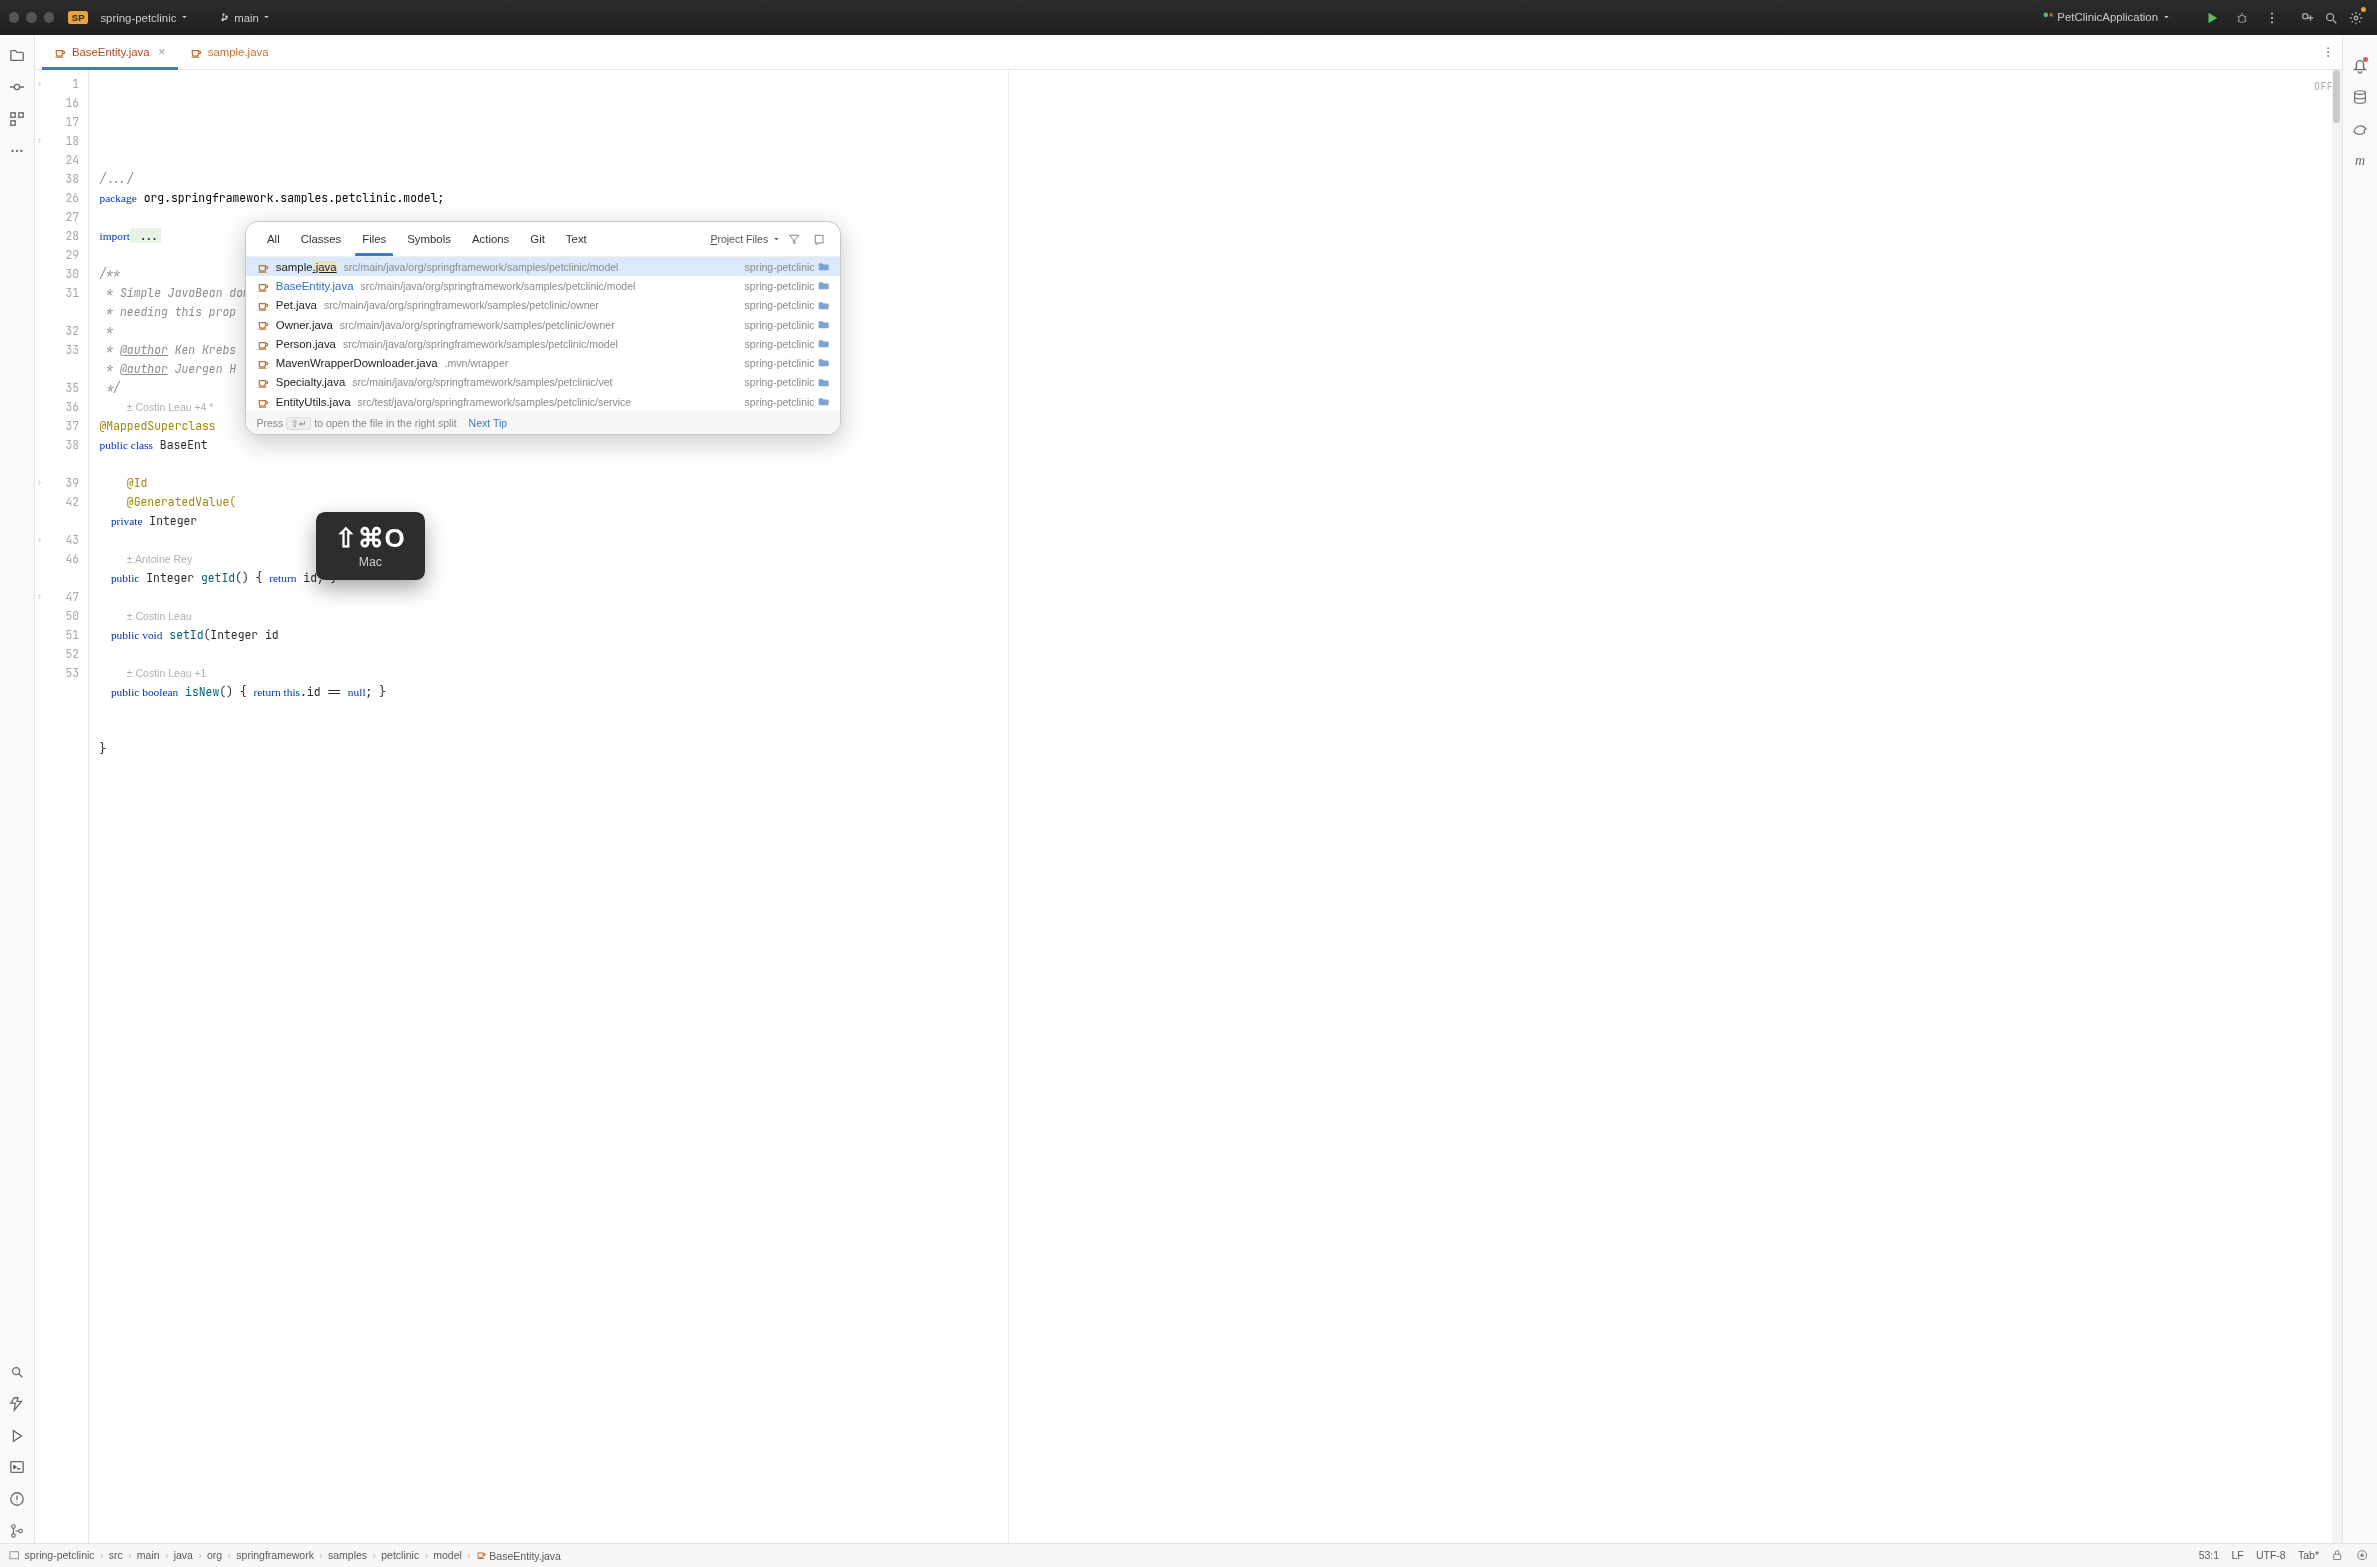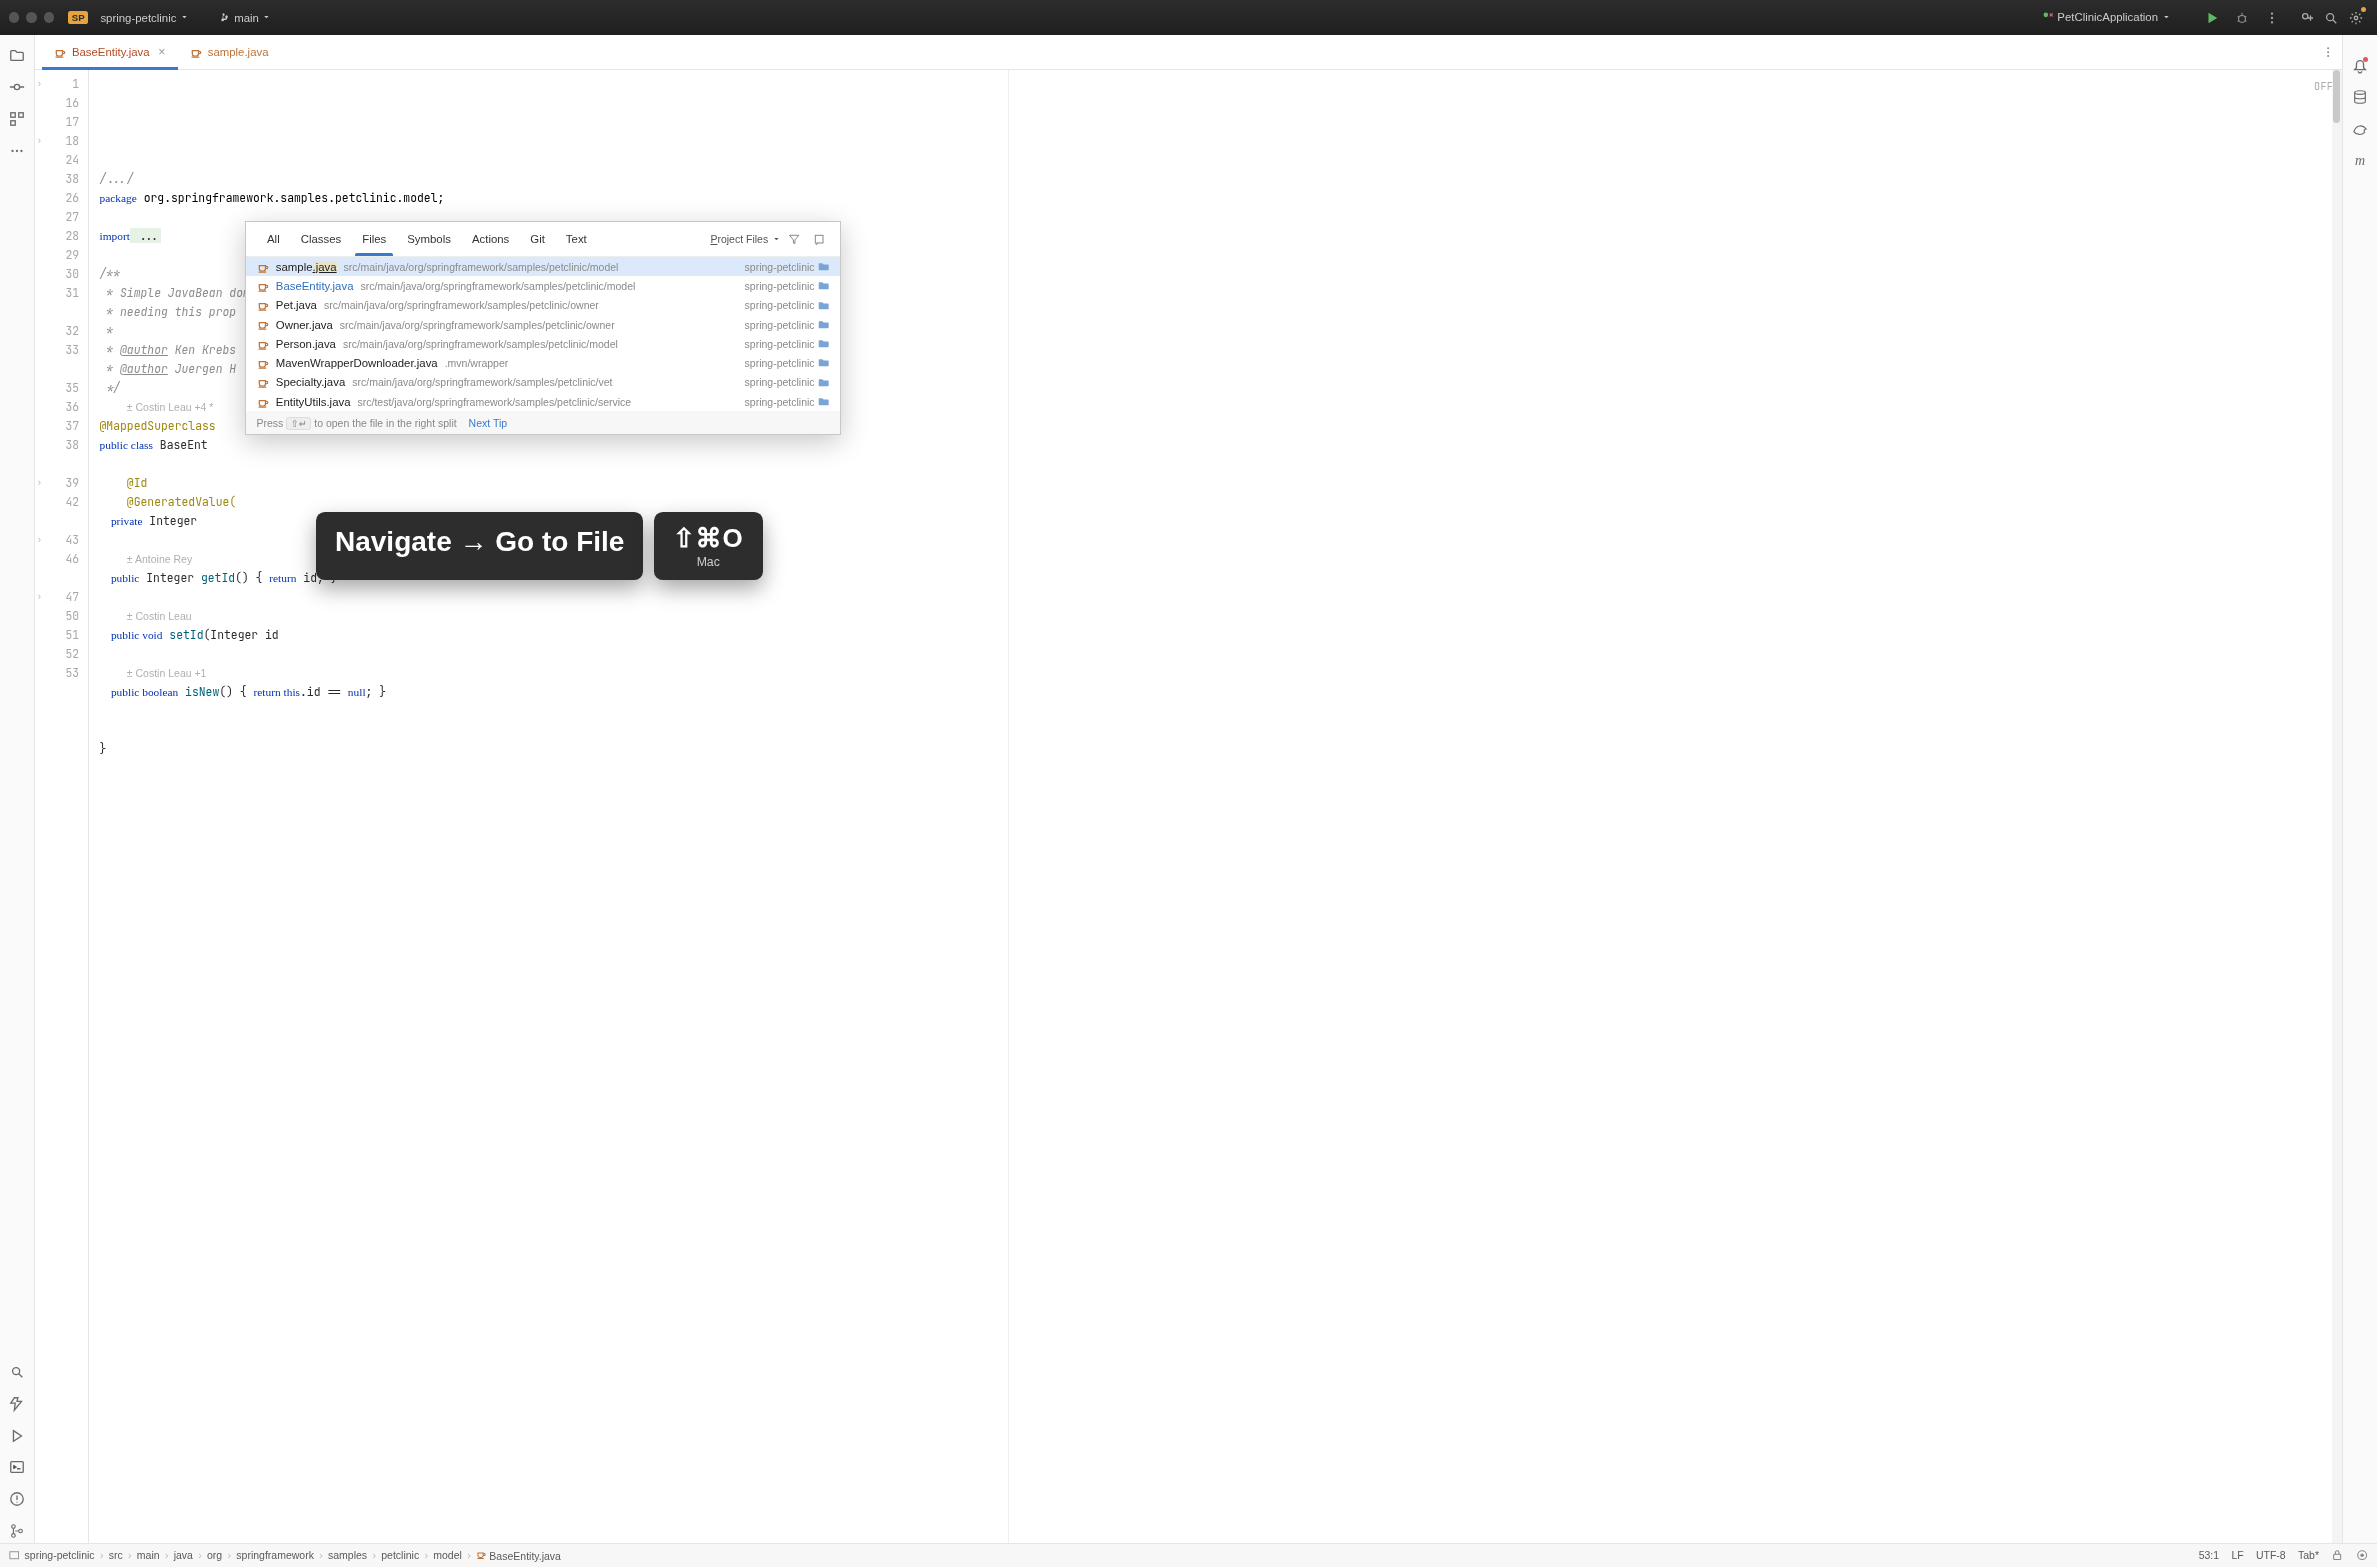--- a/index.html
+++ b/index.html
@@ -78,21 +78,21 @@
   .editor-scroll .thumb { position: absolute; left: 1.8px; right: 1.8px; top: 0; height: 53px; background: #c9c9c9; border-radius: 3.5px; }
 
   
   .statusbar { position: absolute; left: 0; right: 0; bottom: 0; height: 24.5px; background: var(--status-bg); border-top: 0.9px solid var(--border); display: flex; align-items: center; font-size: 10.5px; color: #5a5a5a; padding: 0 8.8px; gap: 5.3px; }
   .crumb { display: flex; align-items: center; gap: 3.5px; }
   .crumb .sep { color: #bbb; margin: 0 1.8px; }
   .status-right { margin-left: auto; display: flex; gap: 12.3px; align-items: center; }
   .lock-icon { width: 12.3px; height: 12.3px; }
 
   
-  .search-pop { position: absolute; top: 221px; left: 245px; width: 596px; background: var(--popup-bg); border: 0.9px solid var(--popup-border); border-radius: 0; box-shadow: 0 7px 26px rgba(0,0,0,0.22); overflow: hidden; z-index: 50; }
+  .search-pop { position: absolute; top: 221px; left: 245px; width: 596px; background: var(--popup-bg); border: 0.9px solid var(--popup-border); border-radius: 13px; box-shadow: 0 7px 26px rgba(0,0,0,0.22); overflow: hidden; z-index: 50; }
   .pop-tabs { display: flex; align-items: center; border-bottom: 0.9px solid #eee; padding: 0 10.5px; height: 35px; font-size: 11.4px; }
   .pop-tab { padding: 0 10.5px; height: 100%; display: flex; align-items: center; color: #333; position: relative; }
   .pop-tab.active::after { content: ""; position: absolute; left: 3.5px; right: 3.5px; bottom: 0; height: 2.6px; background: #3b79cc; border-radius: 1.8px 1.8px 0 0; }
   .pop-tabs .spacer { flex: 1; }
   .pop-scope { color: #555; font-size: 10.5px; display: flex; align-items: center; gap: 3.5px; }
   .pop-scope u { text-decoration: underline; }
   .pop-tool { width: 21px; height: 21px; display: flex; align-items: center; justify-content: center; color: #888; margin-left: 3.5px; }
   .pop-search { display: flex; align-items: center; padding: 7px 10.5px; gap: 7px; border-bottom: 0.9px solid #eee; }
   .pop-search svg { width: 12.3px; height: 12.3px; color: #888; }
   .pop-search .q { font-size: 12.3px; color: #222; }
@@ -492,21 +492,20 @@
           </svg></span>
       </div>
     </div>
   <div class="pop-hint">
     <span>Press </span><span class="kbd">⇧↵</span><span> to open the file in the right split</span>
     <a>Next Tip</a>
   </div>
 </div>
 
 <div class="cards">
-  <div class="card big">Navigate → Go to File</div>
   <div class="card kbd">
     <div class="keys">⇧⌘O</div>
     <div class="plat">Mac</div>
   </div>
 </div>
 
 <div class="statusbar">
   <svg width="10.5" height="10.5" viewBox="0 0 12 12">
       <rect x="1" y="2" width="10" height="8" fill="none" stroke="#888" stroke-width="1"></rect>
     </svg>

